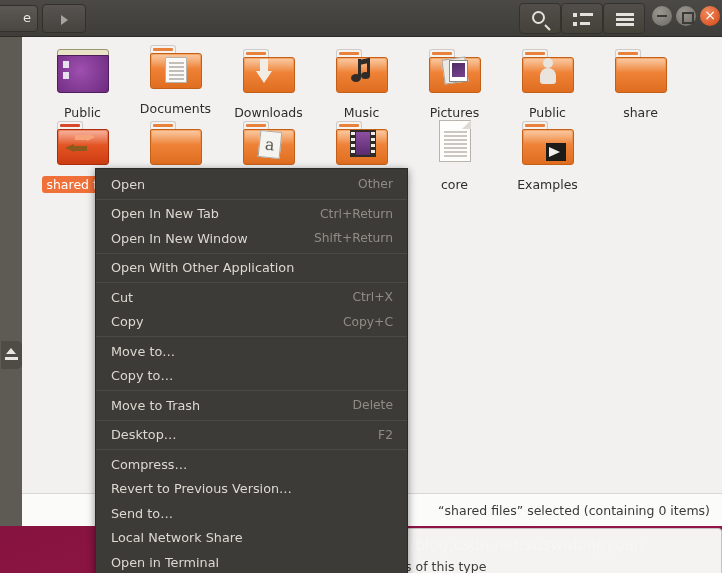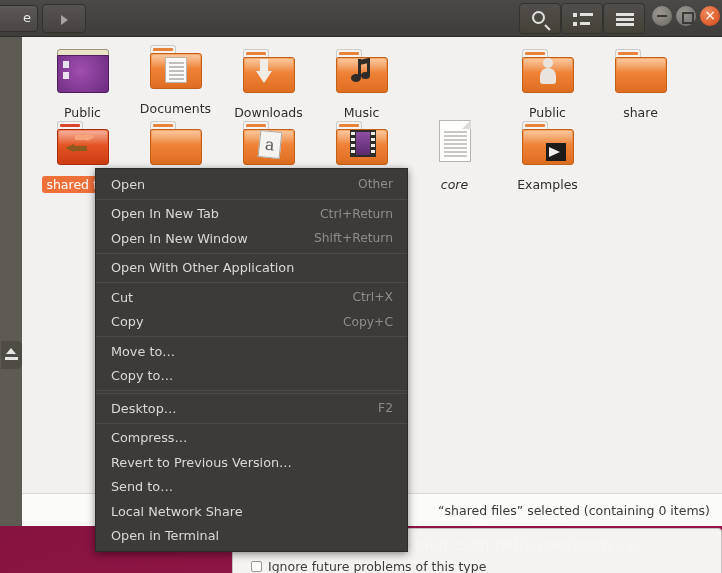--- a/index.html
+++ b/index.html
@@ -463,20 +463,31 @@
             <div class="flag"></div>
             <div class="bar"></div>
             <div class="bar2"></div>
             <div class="h1"></div>
             <div class="h2"></div>
           </div>
       </div>
       <span class="icon-label">Music</span>
     </div>
 
+    <div class="icon-cell" style="left:386px; top:8px;">
+      <div class="icon-art">
+        <div class="folder">
+            <div class="tab"></div>
+            <div class="body"></div>
+          </div>
+        <div class="photo"></div>
+          <div class="photo2"></div>
+      </div>
+      <span class="icon-label">Pictures</span>
+    </div>
 
     <div class="icon-cell" style="left:479px; top:8px;">
       <div class="icon-art">
         <div class="folder">
             <div class="tab"></div>
             <div class="body"></div>
           </div>
         <div class="person">
             <div class="head"></div>
             <div class="body"></div>
@@ -548,21 +559,21 @@
             <i class="lf" style="top:20px"></i>
           <i class="rt" style="top:2px"></i>
             <i class="rt" style="top:8px"></i>
             <i class="rt" style="top:14px"></i>
             <i class="rt" style="top:20px"></i>
         </div>
       </div>
       <span class="icon-label">Videos</span>
     </div>
 
-    <div class="icon-cell" style="left:386px; top:80px;font-style:italic;">
+    <div class="icon-cell" style="left:386px; top:80px;">
       <div class="icon-art">
         <div class="docpage">
           <i style="top:10px"></i>
             <i style="top:14px"></i>
             <i style="top:18px"></i>
           <i style="top:22px"></i>
             <i style="top:26px"></i>
             <i style="top:30px"></i>
             <i style="top:34px"></i>
         </div>
@@ -620,20 +631,24 @@
     <div class="msep"></div>
     <div class="mi">
       <span>Move to…</span>
       <span class="accel"></span>
     </div>
     <div class="mi">
       <span>Copy to…</span>
       <span class="accel"></span>
     </div>
     <div class="msep"></div>
+    <div class="mi">
+      <span>Move to Trash</span>
+      <span class="accel">Delete</span>
+    </div>
     <div class="msep"></div>
     <div class="mi">
       <span>Desktop…</span>
       <span class="accel">F2</span>
     </div>
     <div class="msep"></div>
     <div class="mi">
       <span>Compress…</span>
       <span class="accel"></span>
     </div>

